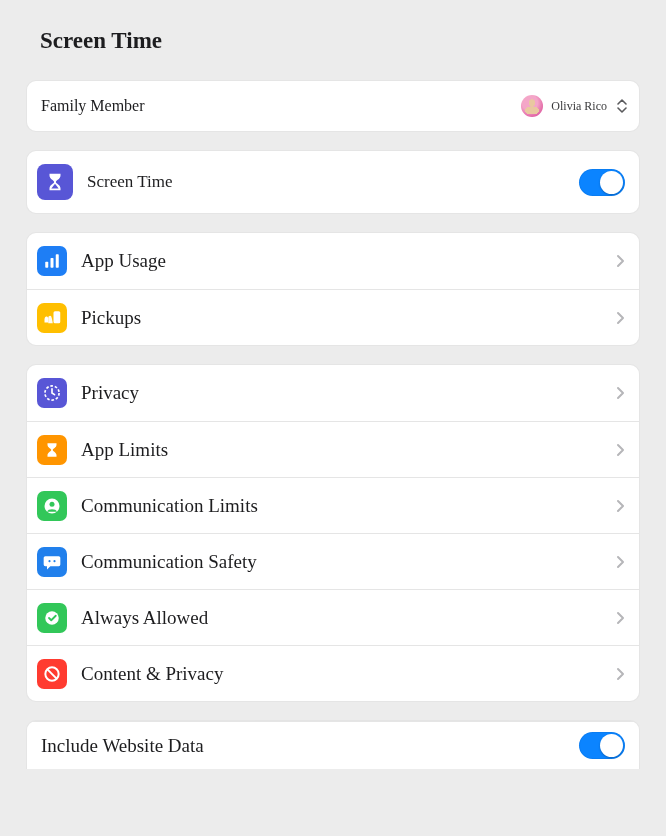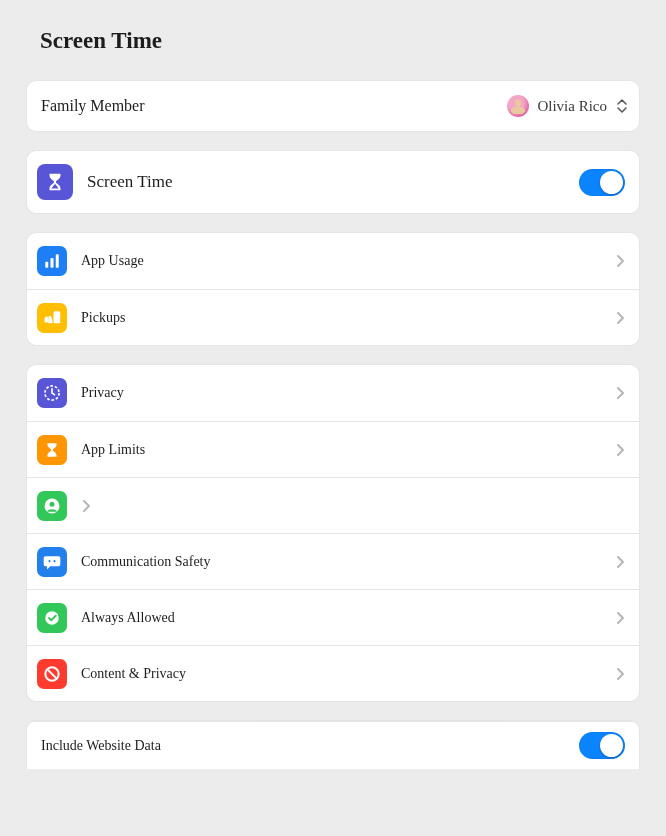--- a/index.html
+++ b/index.html
@@ -58,21 +58,21 @@
     height: 30px;
     border-radius: 7px;
     margin-right: 14px;
     flex: 0 0 auto;
     display: flex;
     align-items: center;
     justify-content: center;
   }
   .st-row .icon-box { width: 36px; height: 36px; border-radius: 8px; margin-right:14px; }
   .label {
-    font-size: 14px;
+    font-size: 19px;
     flex: 1 1 auto;
     color: #1d1d1f;
   }
   .st-row .label { font-size: 17px; }
   .family .label { font-size: 16px; }
 
   .chevron {
     flex: 0 0 auto;
     width: 10px;
     height: 14px;
@@ -96,21 +96,21 @@
   }
   .avatar::after{
     content:"";
     position:absolute; inset:0;
     border-radius:50%;
     background:
       radial-gradient(circle at 50% 35%, #e9c8a0 0 18%, transparent 19%),
       radial-gradient(ellipse 55% 30% at 50% 70%, #e9c8a0 0 60%, transparent 61%);
   }
   .member-name {
-    font-size: 15px;
+    font-size: 12px;
     color: #3a3a3c;
     margin-right: 2px;
   }
   
   .toggle {
     width: 46px;
     height: 27px;
     border-radius: 14px;
     background: #0b84ff;
     position: relative;
@@ -228,20 +228,21 @@
         </svg>
     </div>
     <div class="row option">
       <span class="icon-box bg-green">
         <svg width="20" height="20" viewBox="0 0 24 24">
           <circle cx="12" cy="12" r="9" fill="#fff"></circle>
           <circle cx="12" cy="10" r="3" fill="#32c759"></circle>
           <path d="M6 19 C7 15 17 15 18 19 Z" fill="#32c759"></path>
         </svg>
       </span>
+      <span class="label">Communication Limits</span>
       <svg class="chevron" viewBox="0 0 10 14">
           <path d="M3 2 L8 7 L3 12" fill="none" stroke="currentColor" stroke-width="2" stroke-linecap="round" stroke-linejoin="round"></path>
         </svg>
     </div>
     <div class="row option">
       <span class="icon-box bg-dblue">
         <svg width="20" height="20" viewBox="0 0 24 24">
           <path d="M4 5 H20 A2 2 0 0 1 22 7 V15 A2 2 0 0 1 20 17 H10 L6 21 V17 H4 A2 2 0 0 1 2 15 V7 A2 2 0 0 1 4 5 Z" fill="#fff"></path>
           <circle cx="9" cy="11" r="1.3" fill="#2180ec"></circle>
           <circle cx="15" cy="11" r="1.3" fill="#2180ec"></circle>

